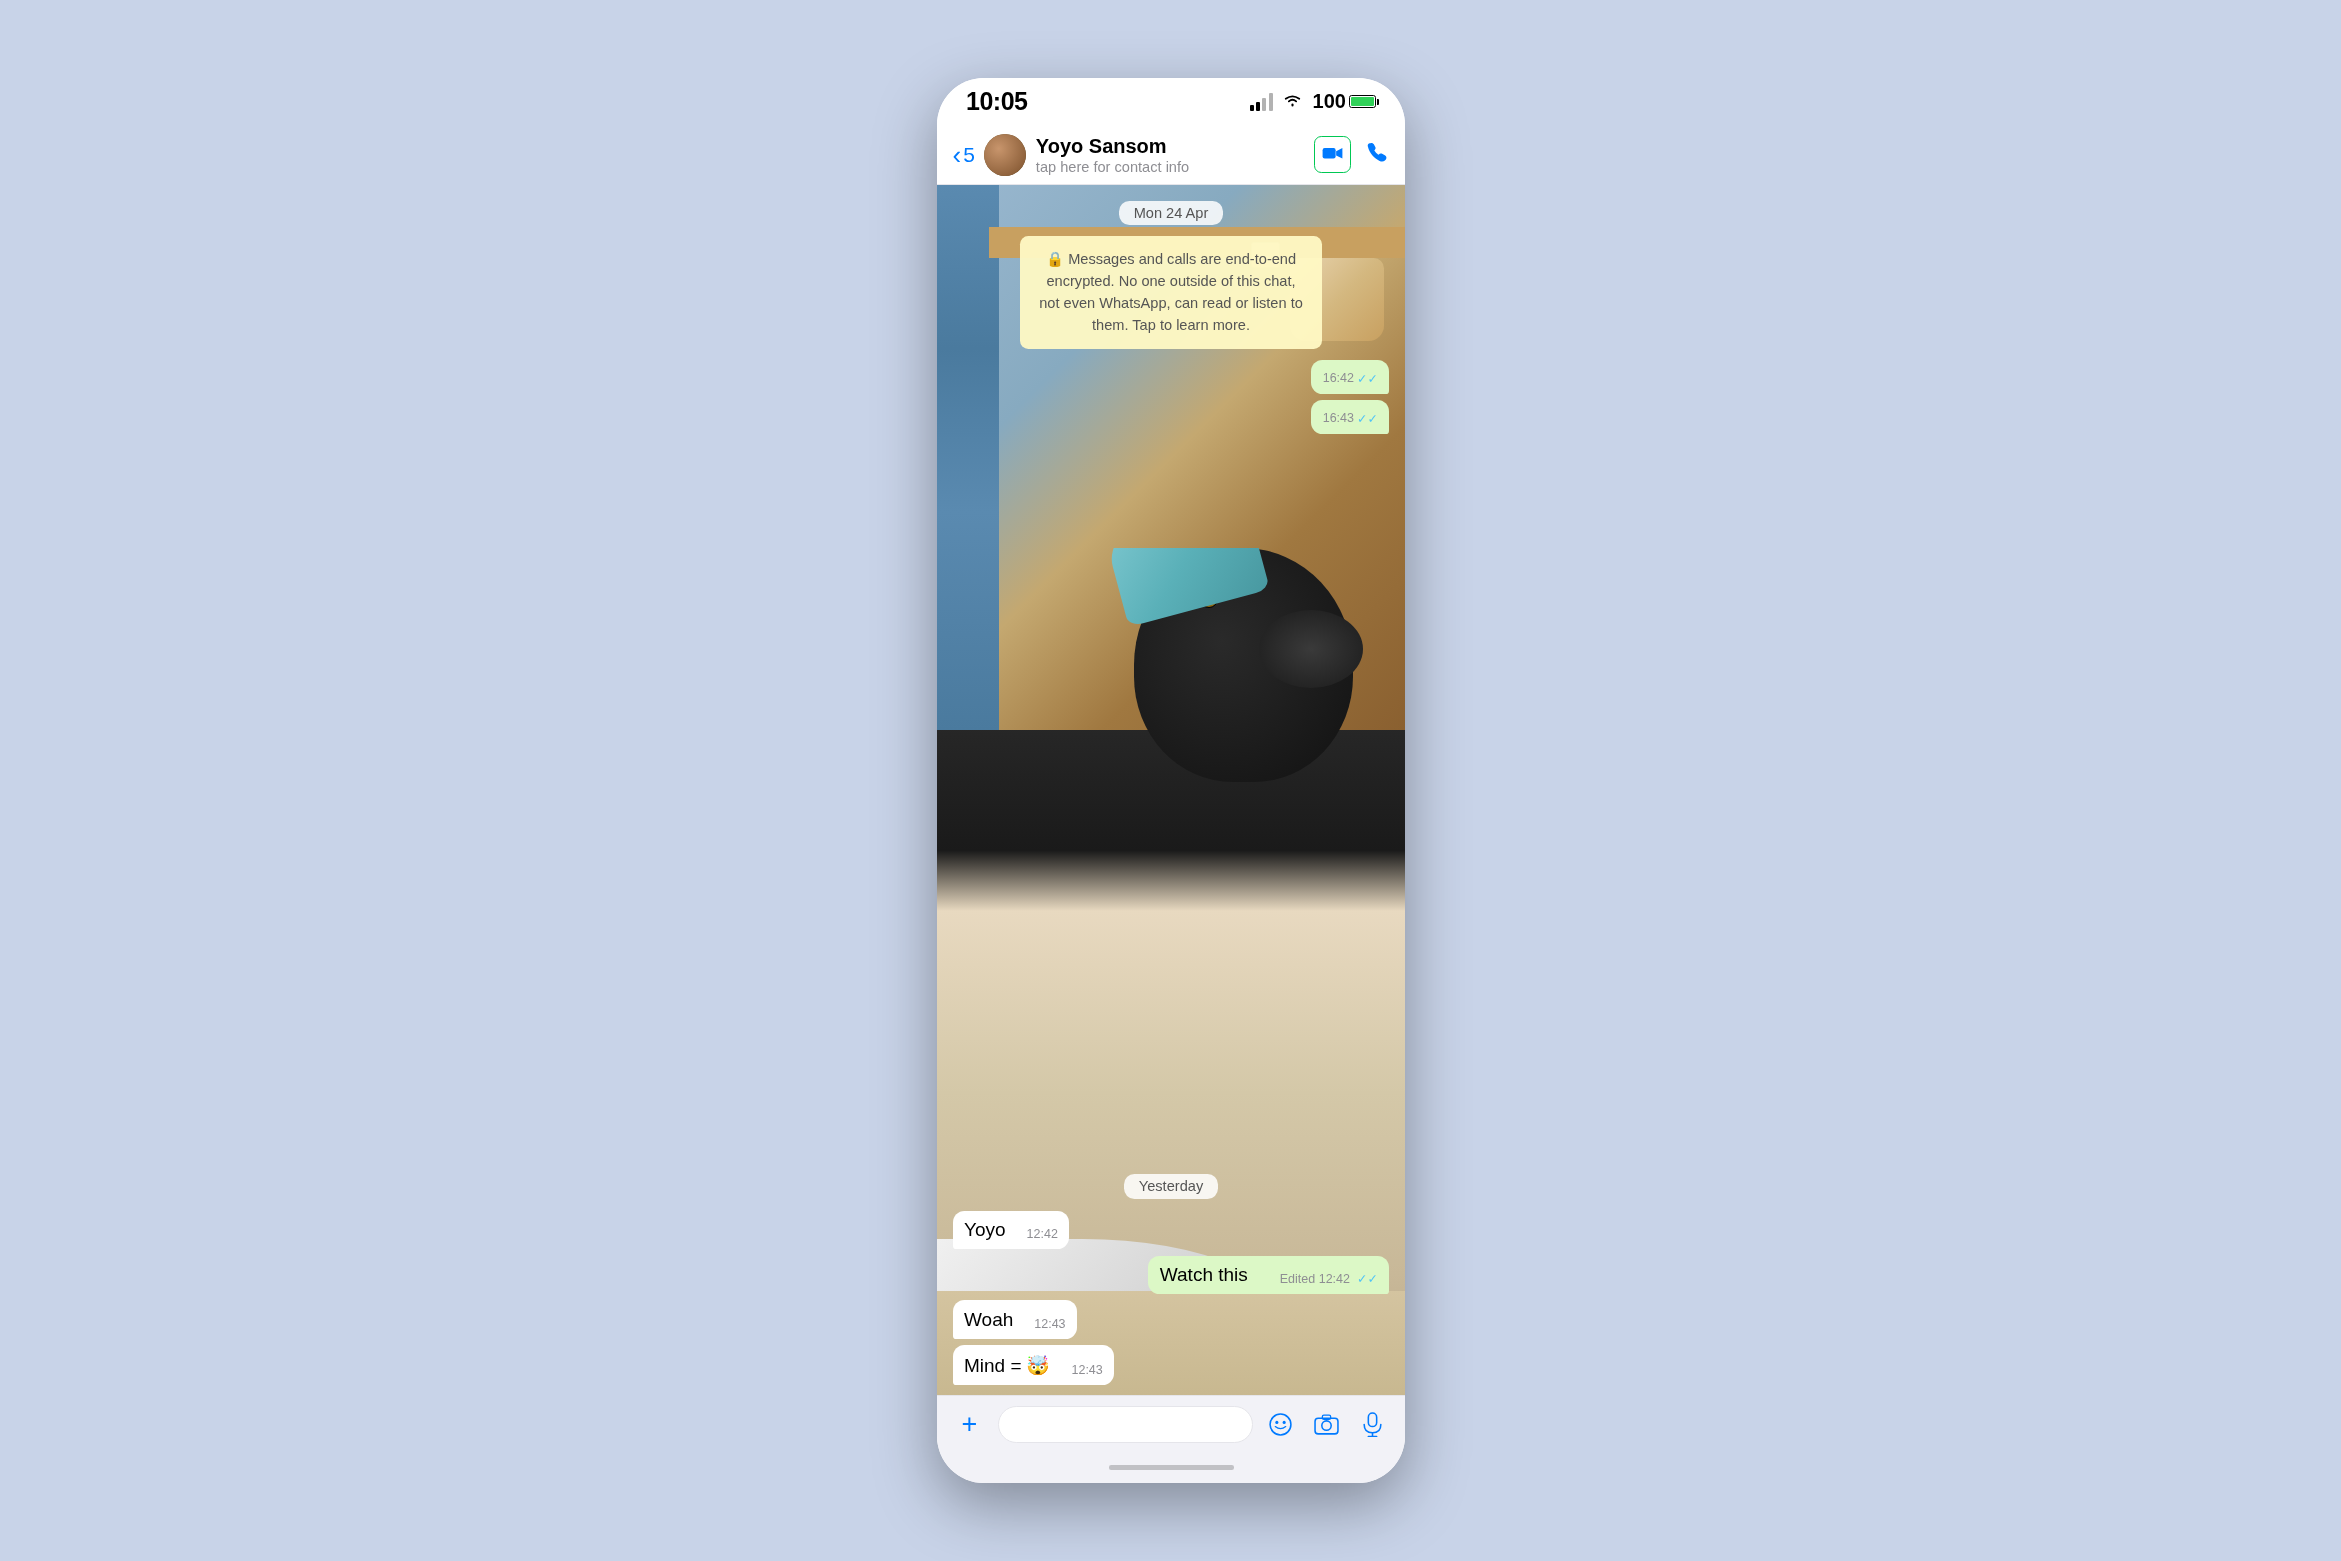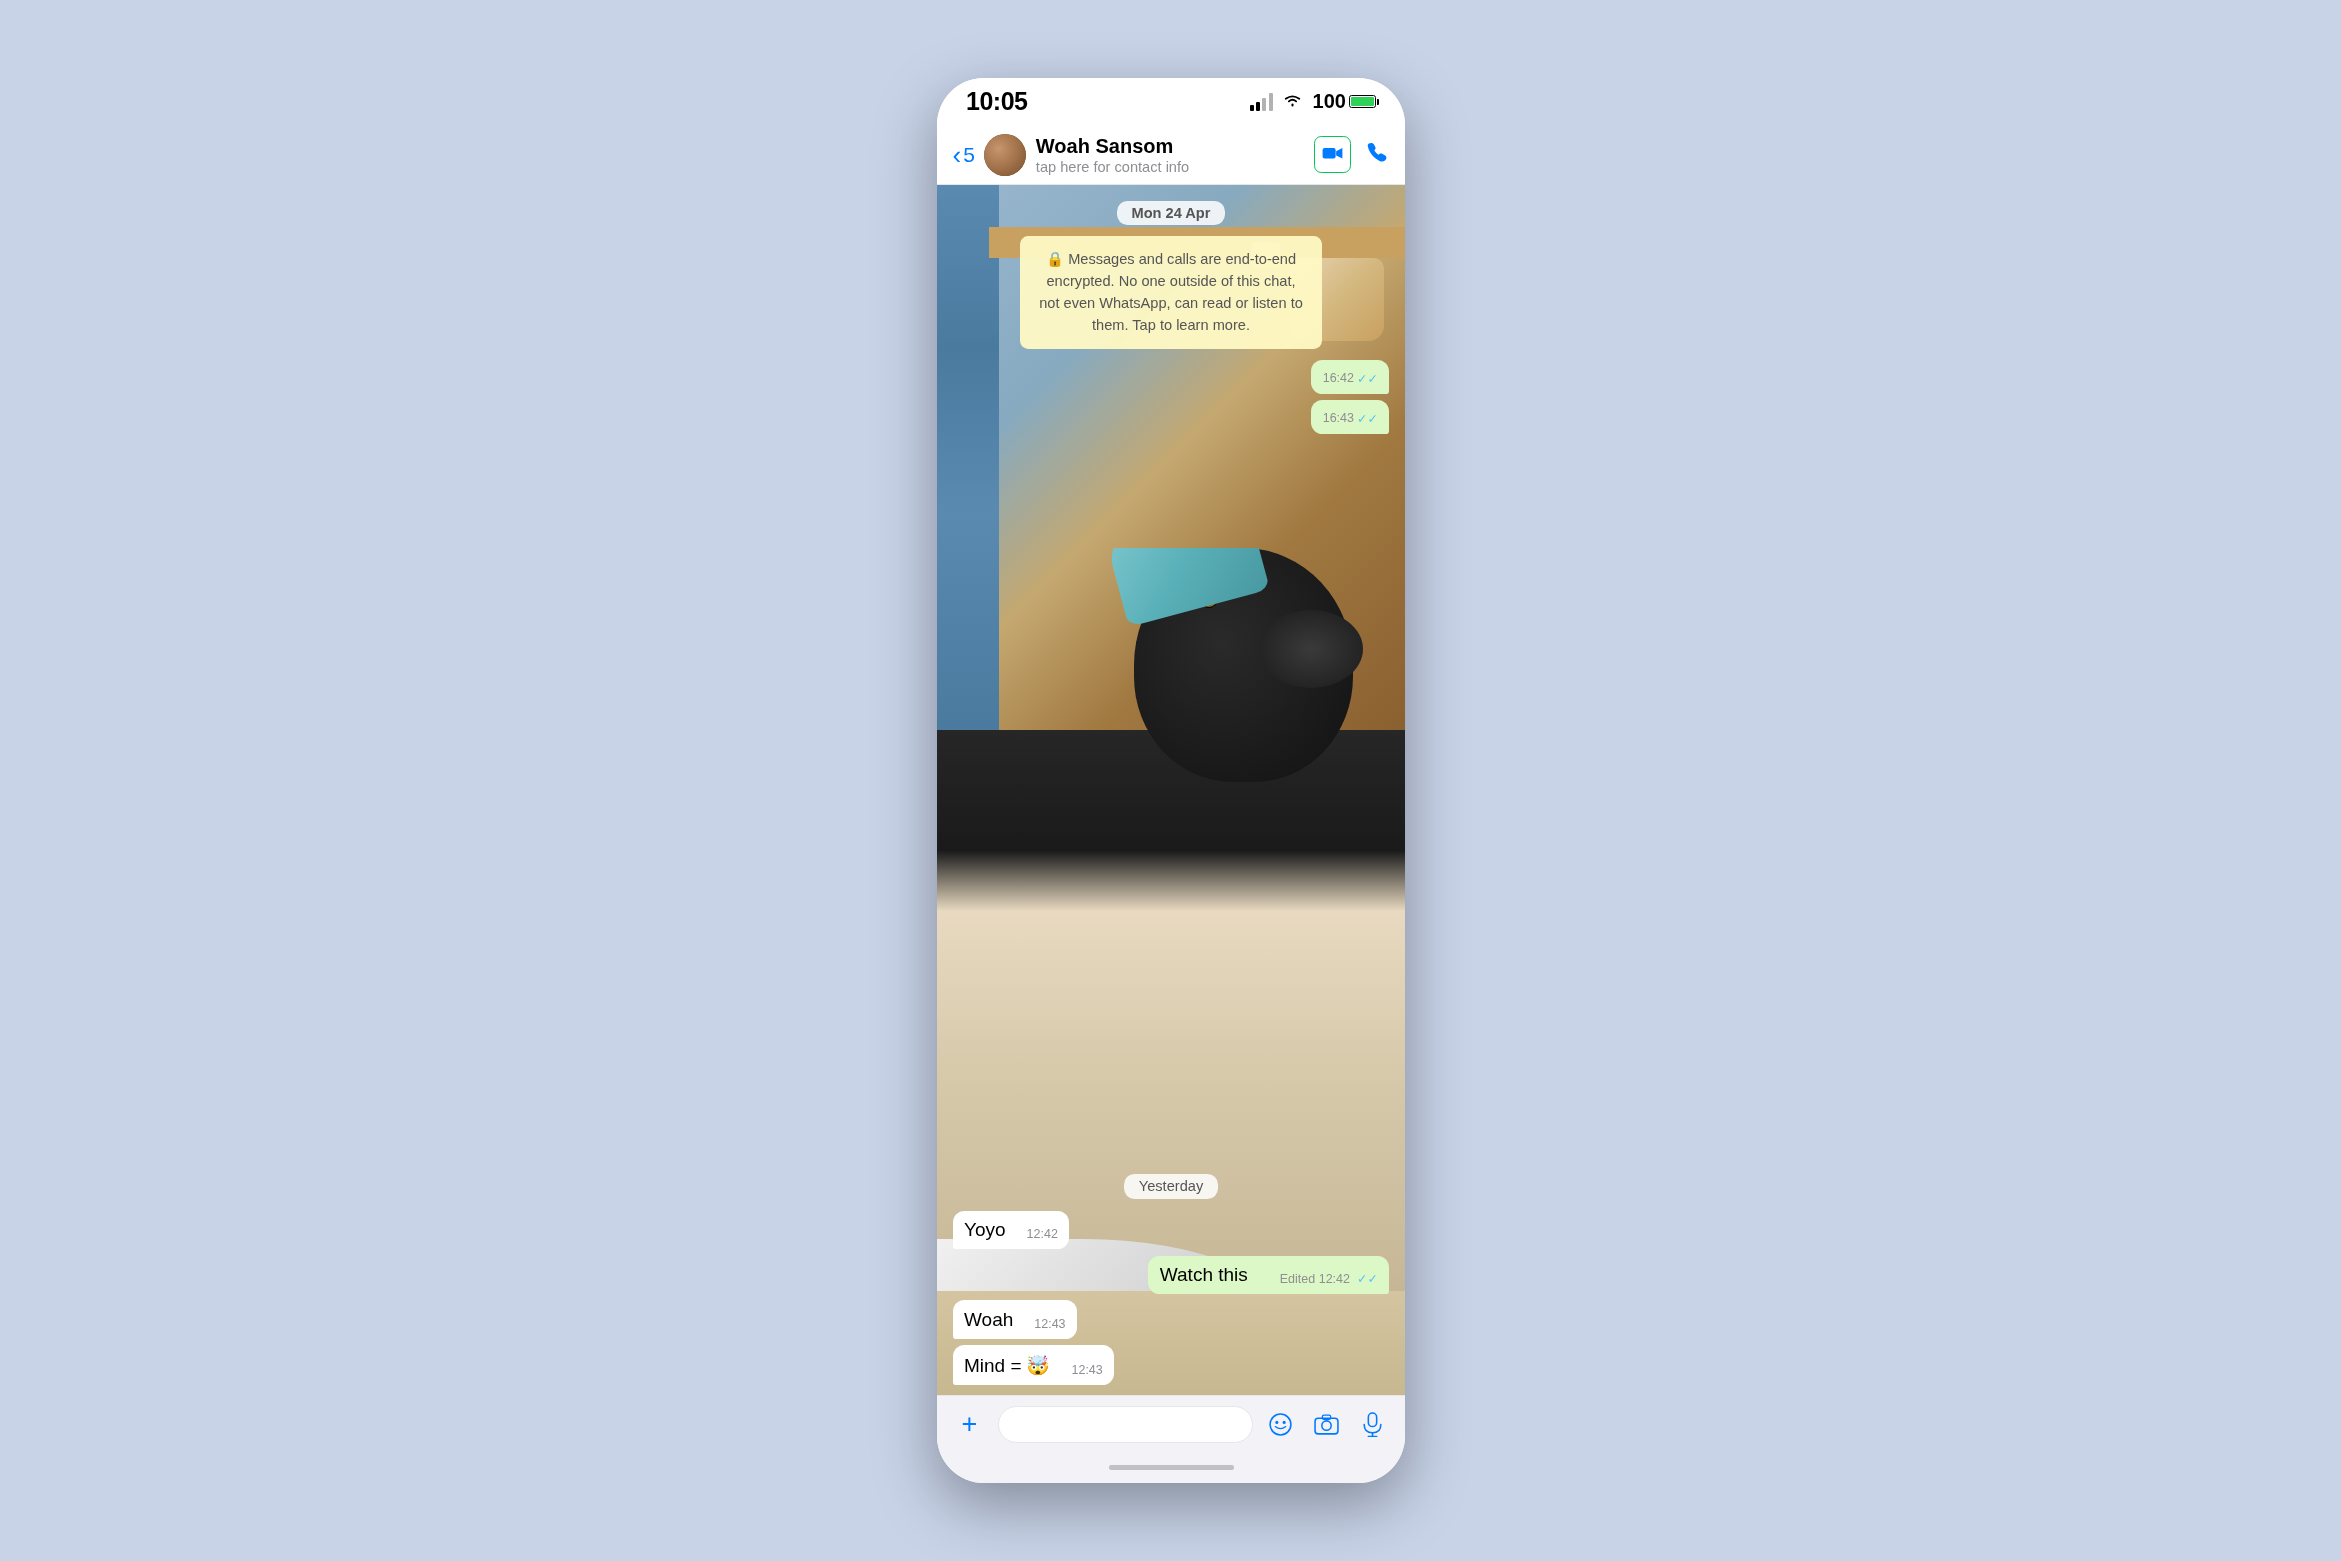--- a/index.html
+++ b/index.html
@@ -342,21 +342,21 @@
       flex-direction: column;
       gap: 6.2px;
     }
     .date-badge {
       align-self: center;
       background: rgba(255,255,255,0.85);
       border-radius: 10.4px;
       padding: 4.2px 14.6px;
       font-size: 14.6px;
       color: #555;
-      font-weight: 700;
+      font-weight: 400;
     }
     .encryption-notice {
       background: rgba(255, 249, 196, 0.95);
       border-radius: 8.3px;
       padding: 12.5px 14.6px;
       font-size: 14.6px;
       color: #555;
       line-height: 1.5;
       max-width: 302px;
       align-self: center;
@@ -531,21 +531,21 @@
 
   <div class="chat-header">
     <div class="back-btn">
       <span class="back-chevron">‹</span>
       <span class="back-count">5</span>
     </div>
     <div class="avatar">
       <div class="avatar-circle"></div>
     </div>
     <div class="contact-info">
-      <div class="contact-name">Woah Sansom</div>
+      <div class="contact-name">Yoyo Sansom</div>
       <div class="contact-subtitle">tap here for contact info</div>
     </div>
     <div class="header-actions">
       <div class="video-call-btn">
         <span class="video-icon">
           <svg width="21" height="14.6" viewBox="0 0 40 28" fill="none">
             <rect x="1" y="4" width="25" height="20" rx="4" fill="#007aff"></rect>
             <path d="M27 10 L39 4 L39 24 L27 18 Z" fill="#007aff"></path>
           </svg>
         </span>

